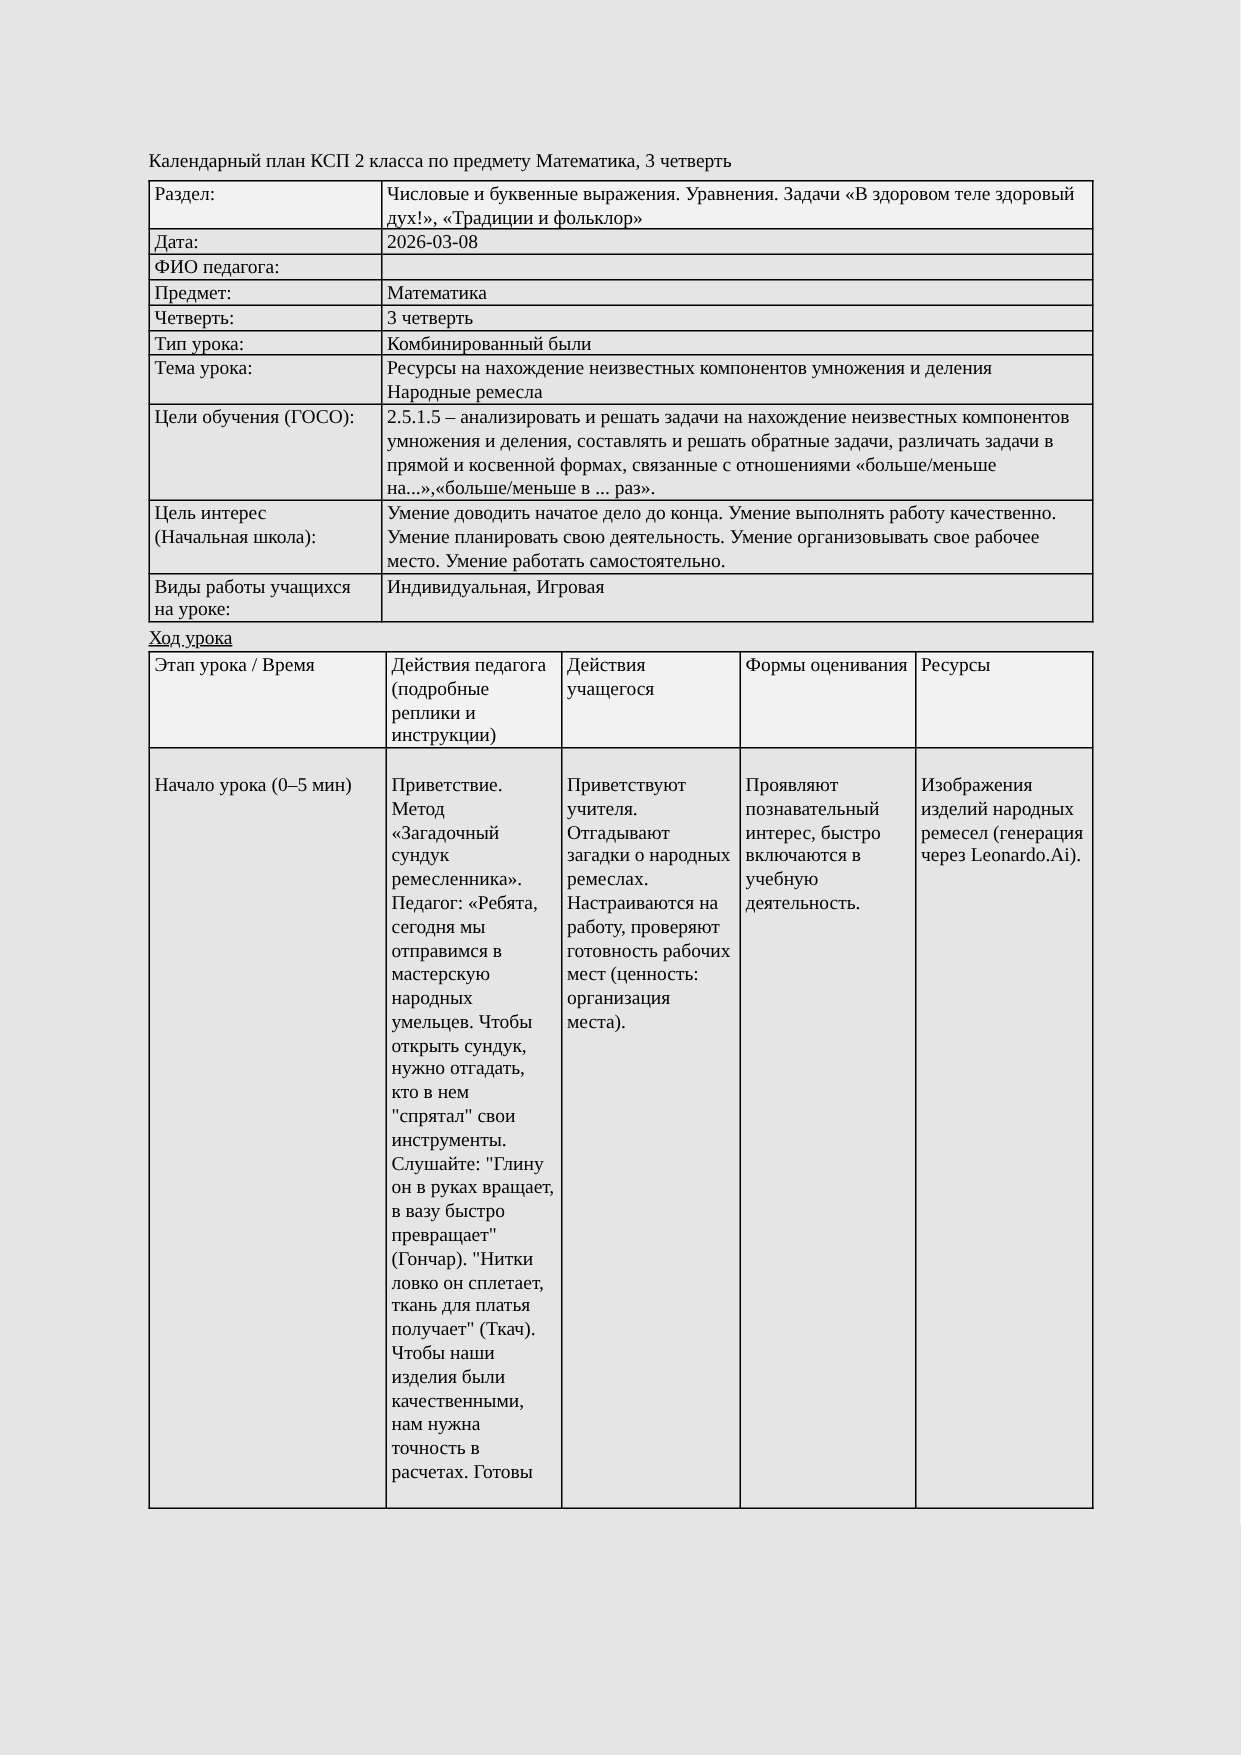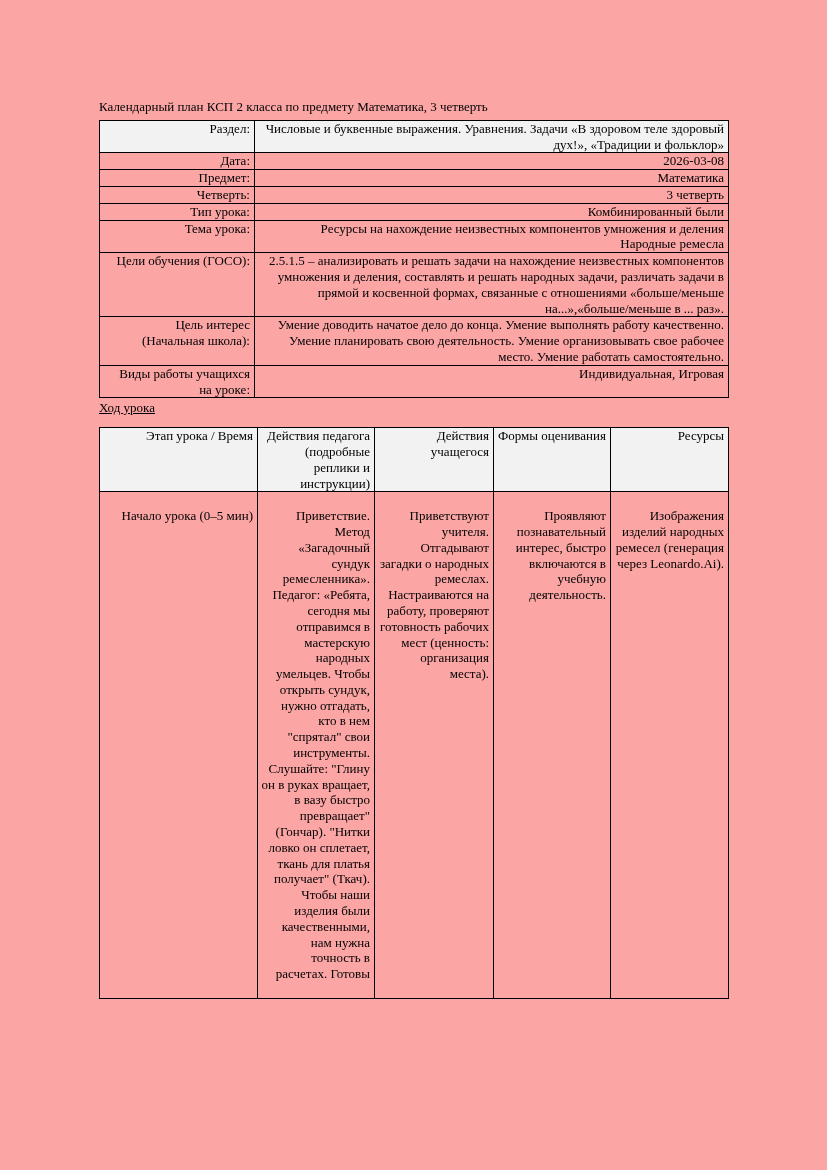--- a/index.html
+++ b/index.html
@@ -4,32 +4,32 @@
 <style>
   * { margin:0; padding:0; box-sizing:border-box; }
   html,body { background:#ffffff; }
   body {
     width:827px; height:1170px;
     font-family:"Liberation Serif","DejaVu Serif",serif;
     font-size:13px; line-height:15.8px; color:#000;
   }
   .page {
     position:relative; width:827px; height:1170px;
-    background:#fca5a5; overflow:hidden;
+    background:#e5e5e5; overflow:hidden;
   }
   .content { position:absolute; left:99px; top:99px; width:630px; }
   .doc-title { margin-bottom:5px; white-space:nowrap; }
   table { border-collapse:collapse; table-layout:fixed; width:629px; }
   td, th {
-    border:1px solid #000; vertical-align:top; text-align:right;
+    border:1px solid #000; vertical-align:top; text-align:left;
     font-weight:normal; padding:0 4px 0 3px; white-space:pre-line;
     overflow:hidden;
   }
   .shaded td, .flow th { background:#f2f2f2; }
-  .section-heading { margin:2px 0 11px 0;text-decoration:underline; }
+  .section-heading { margin:2px 0 1px 0;text-decoration:underline; }
   .flow td.body-cell { height:496px; }
   .clip { max-height:494px; overflow:hidden; }
 </style>
 </head>
 <body>
 
 <div class="page">
   <div class="content">
 
     <p class="doc-title">Календарный план КСП 2 класса по предмету Математика, 3 четверть</p>
@@ -42,39 +42,43 @@
       <tbody>
         <tr class="shaded">
           <td>Раздел:</td>
           <td>Числовые и буквенные выражения. Уравнения. Задачи «В здоровом теле здоровый дух!», «Традиции и фольклор»</td>
         </tr>
         <tr>
           <td>Дата:</td>
           <td>2026-03-08</td>
         </tr>
         <tr>
+          <td>ФИО педагога:</td>
+          <td></td>
+        </tr>
+        <tr>
           <td>Предмет:</td>
           <td>Математика</td>
         </tr>
         <tr>
           <td>Четверть:</td>
           <td>3 четверть</td>
         </tr>
         <tr>
           <td>Тип урока:</td>
           <td>Комбинированный были</td>
         </tr>
         <tr>
           <td>Тема урока:</td>
           <td>Ресурсы на нахождение неизвестных компонентов умножения и деления
 Народные ремесла</td>
         </tr>
         <tr>
           <td>Цели обучения (ГОСО):</td>
-          <td>2.5.1.5 – анализировать и решать задачи на нахождение неизвестных компонентов умножения и деления, составлять и решать народных задачи, различать задачи в прямой и косвенной формах, связанные с отношениями «больше/меньше на...»,«больше/меньше в ... раз».</td>
+          <td>2.5.1.5 – анализировать и решать задачи на нахождение неизвестных компонентов умножения и деления, составлять и решать обратные задачи, различать задачи в прямой и косвенной формах, связанные с отношениями «больше/меньше на...»,«больше/меньше в ... раз».</td>
         </tr>
         <tr>
           <td>Цель интерес
 (Начальная школа):</td>
           <td>Умение доводить начатое дело до конца. Умение выполнять работу качественно. Умение планировать свою деятельность. Умение организовывать свое рабочее место. Умение работать самостоятельно.</td>
         </tr>
         <tr>
           <td>Виды работы учащихся
 на уроке:</td>
           <td>Индивидуальная, Игровая</td>

